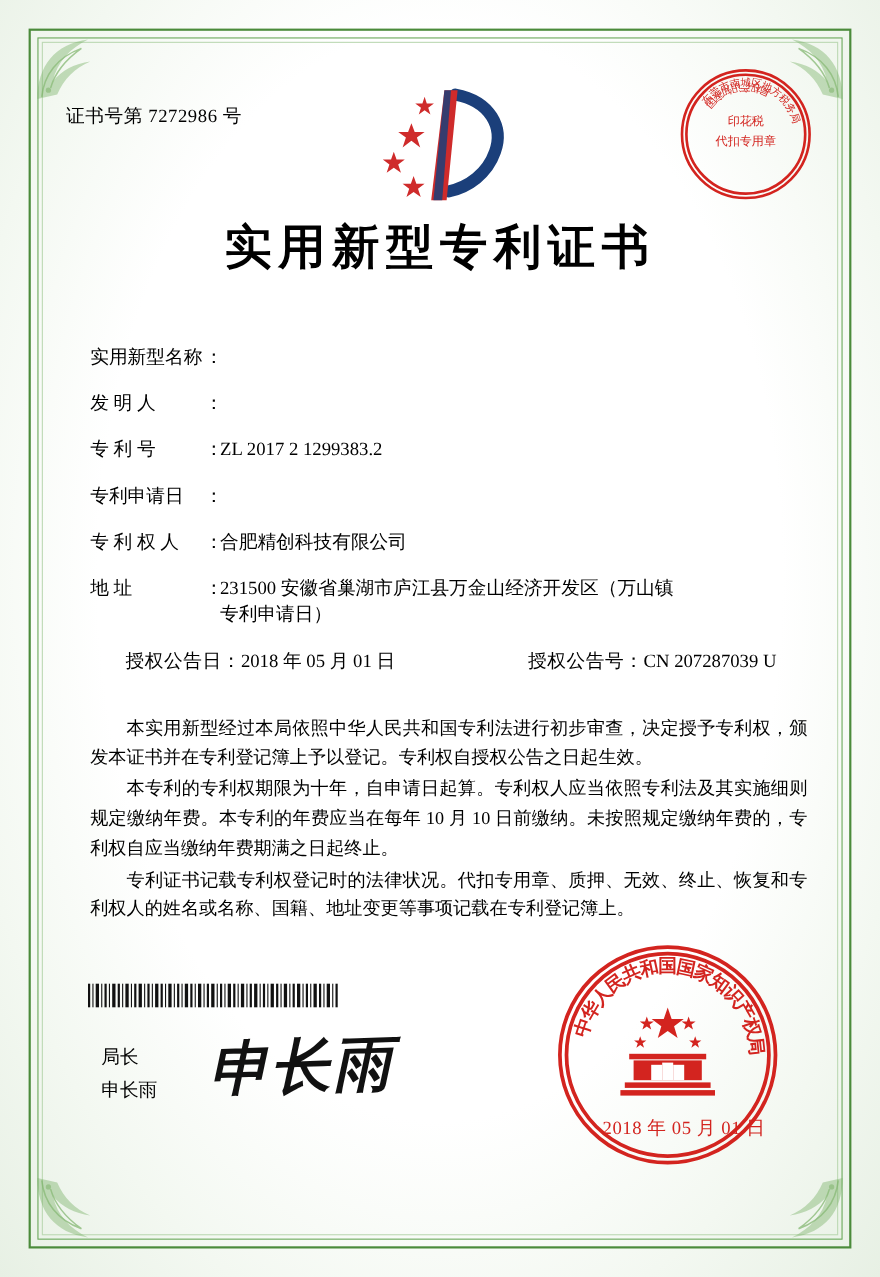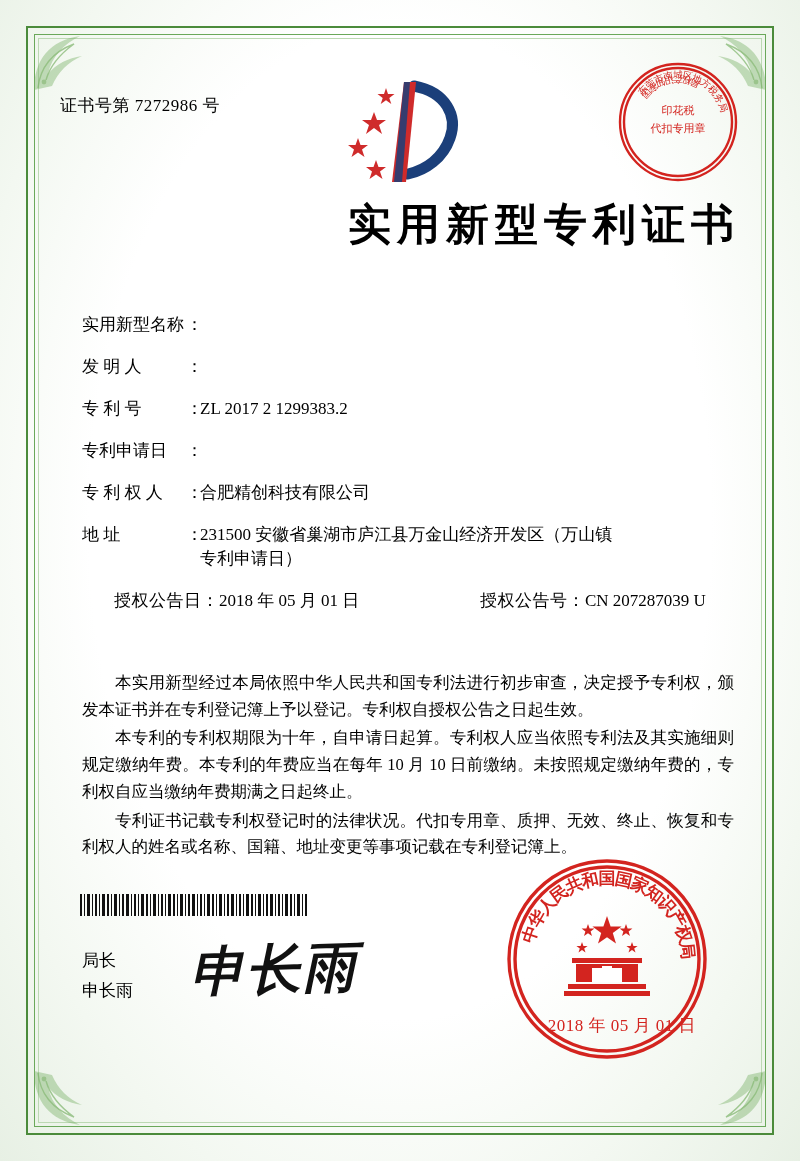--- a/index.html
+++ b/index.html
@@ -86,21 +86,21 @@
     width: 132px;
     height: 132px;
   }
   .stamp-tr svg { width: 100%; height: 100%; display: block; }
 
   
   .title {
     position: absolute;
     left: 0; right: 0;
     top: 140px;
-    text-align: right;
+    text-align: center;
     font-size: 43px;
     font-weight: bold;
     letter-spacing: 6px;
     font-family: "DejaVu Serif", "Liberation Serif", serif;
   }
 
   
   .fields {
     position: absolute;
     left: 22px;
@@ -143,21 +143,21 @@
     align-items: baseline;
   }
   .half.left { width: 366px; flex: none; margin-left: 32px; }
   .lbl-plain { flex: none; letter-spacing: .5px; }
 
   
   .paras {
     position: absolute;
     left: 22px;
     right: 6px;
-    top: 614px;
+    top: 593px;
     font-size: 16.5px;
     line-height: 1.62;
     text-align: justify;
   }
   .paras p {
     margin: 0 0 2px 0;
     text-indent: 2em;
   }
 
   
@@ -166,21 +166,21 @@
     left: 20px;
     top: 838px;
     width: 230px;
     height: 22px;
   }
   .barcode svg { width: 100%; height: 100%; display: block; }
 
   
   .sig-block {
     position: absolute;
-    left: 22px;
+    left: 32px;
     top: 890px;
     font-size: 17px;
     line-height: 1.75;
   }
   .sig-script {
     position: absolute;
     left: 130px;
     top: 878px;
     font-size: 54px;
     font-family: "DejaVu Serif", serif;

